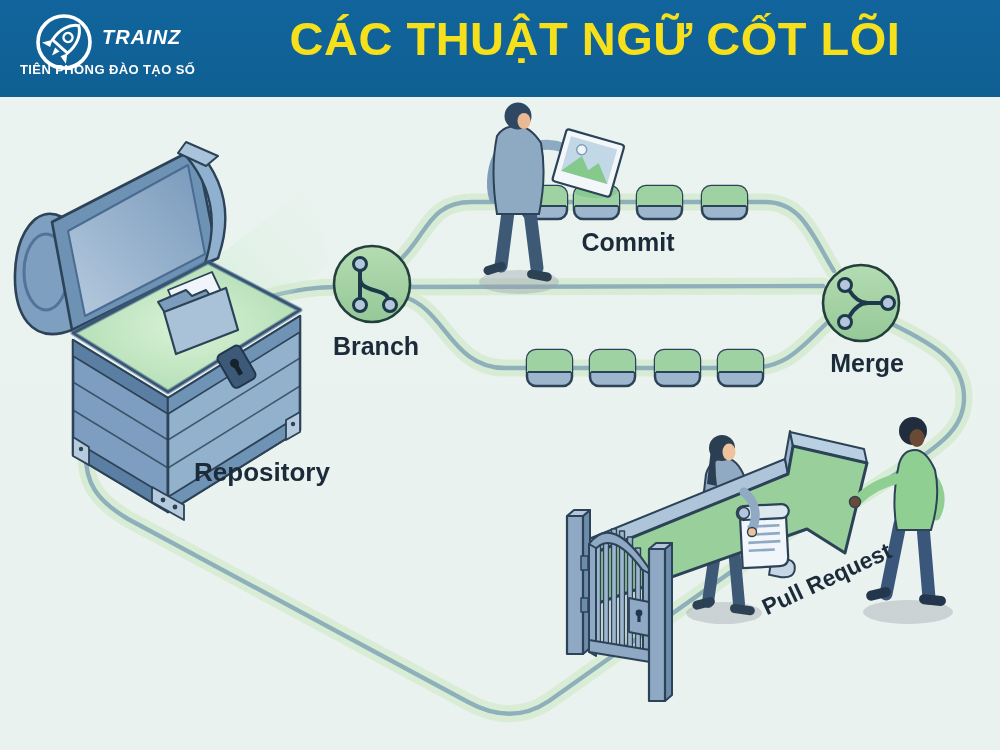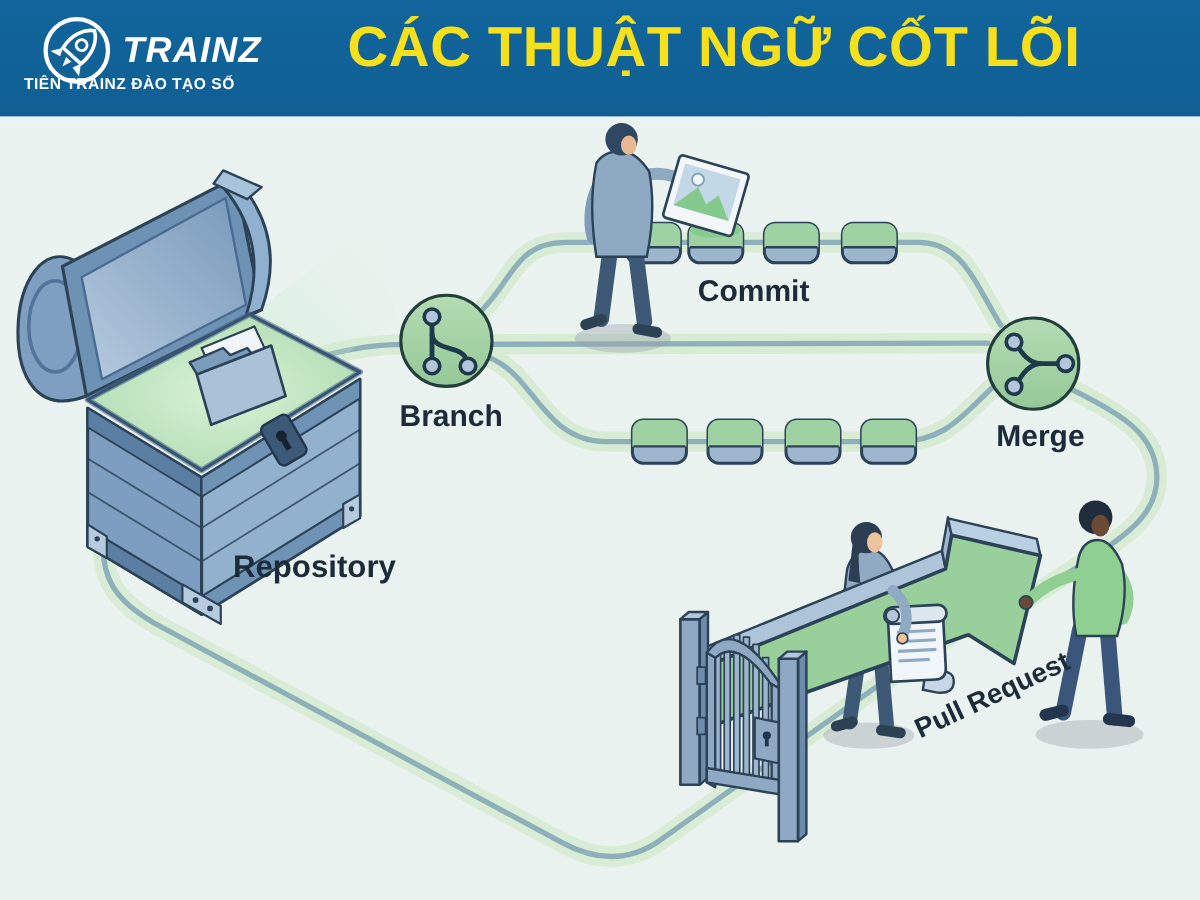--- a/index.html
+++ b/index.html
@@ -10,21 +10,21 @@
   }
   .header{
     position:absolute;top:0;left:0;width:1000px;height:97px;
     background:linear-gradient(#11659c,#0f5f93);
     display:flex;align-items:center;
   }
   .logo-wrap{position:relative;width:230px;height:97px;flex:0 0 auto;}
   .logo-circle-svg{position:absolute;left:28px;top:8px;}
   .brand{
     position:absolute;left:102px;top:26px;color:#ffffff;
-    font-size:30px;font-weight:bold;font-style:italic;letter-spacing:1px;
+    font-size:20px;font-weight:bold;font-style:italic;letter-spacing:1px;
   }
   .tagline{
     position:absolute;left:20px;top:62px;color:#ffffff;
     font-size:13px;font-weight:bold;letter-spacing:.4px;white-space:nowrap;
   }
   .title{
     position:absolute;left:230px;right:40px;top:0;height:77px;
     display:flex;align-items:center;justify-content:center;
     color:#f6e01b;font-size:47px;font-weight:bold;letter-spacing:.5px;
     white-space:nowrap;
@@ -43,21 +43,21 @@
         <circle cx="36" cy="34" r="26" fill="none" stroke="#ffffff" stroke-width="3.6"></circle>
         <g transform="rotate(42 36 34)">
           <path d="M36,12 C44,17 48,28 46,40 L26,40 C24,28 28,17 36,12 Z" fill="#106195" stroke="#ffffff" stroke-width="3"></path>
           <circle cx="36" cy="28" r="4.5" fill="#106195" stroke="#ffffff" stroke-width="2.5"></circle>
           <path d="M26,40 l-6,9 l9,-2 z" fill="#ffffff"></path>
           <path d="M46,40 l6,9 l-9,-2 z" fill="#ffffff"></path>
           <path d="M33,44 l3,8 l3,-8 z" fill="#ffffff"></path>
         </g>
       </svg>
       <div class="brand">TRAINZ</div>
-      <div class="tagline">TIÊN TRAINZ ĐÀO TẠO SỐ</div>
+      <div class="tagline">TIÊN PHONG ĐÀO TẠO SỐ</div>
     </div>
     <div class="title">CÁC THUẬT NGỮ CỐT LÕI</div>
   </div>
 
   <svg class="diagram-svg" width="1000" height="750" viewBox="0 0 1000 750">
     <defs>
       <linearGradient id="lidPanel" x1="0" y1="1" x2="1" y2="0">
         <stop offset="0" stop-color="#b6cade"></stop>
           <stop offset="1" stop-color="#7899bb"></stop>
       </linearGradient>

